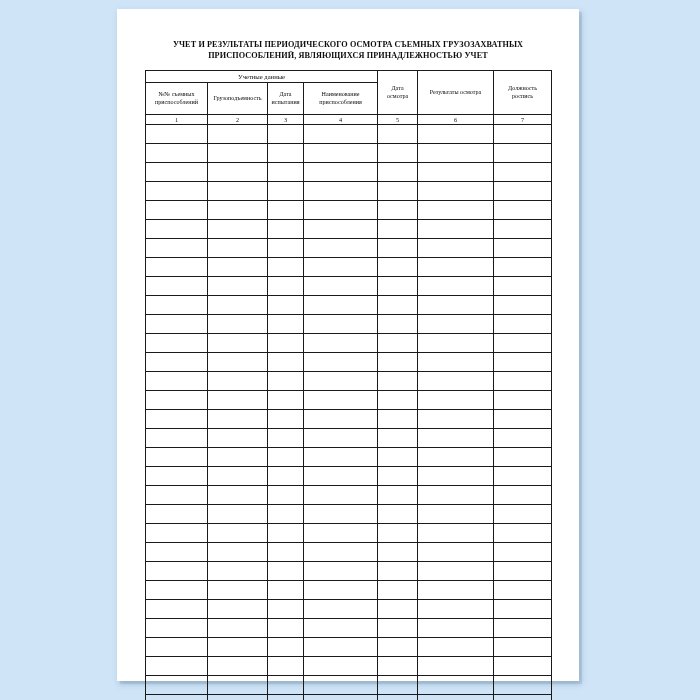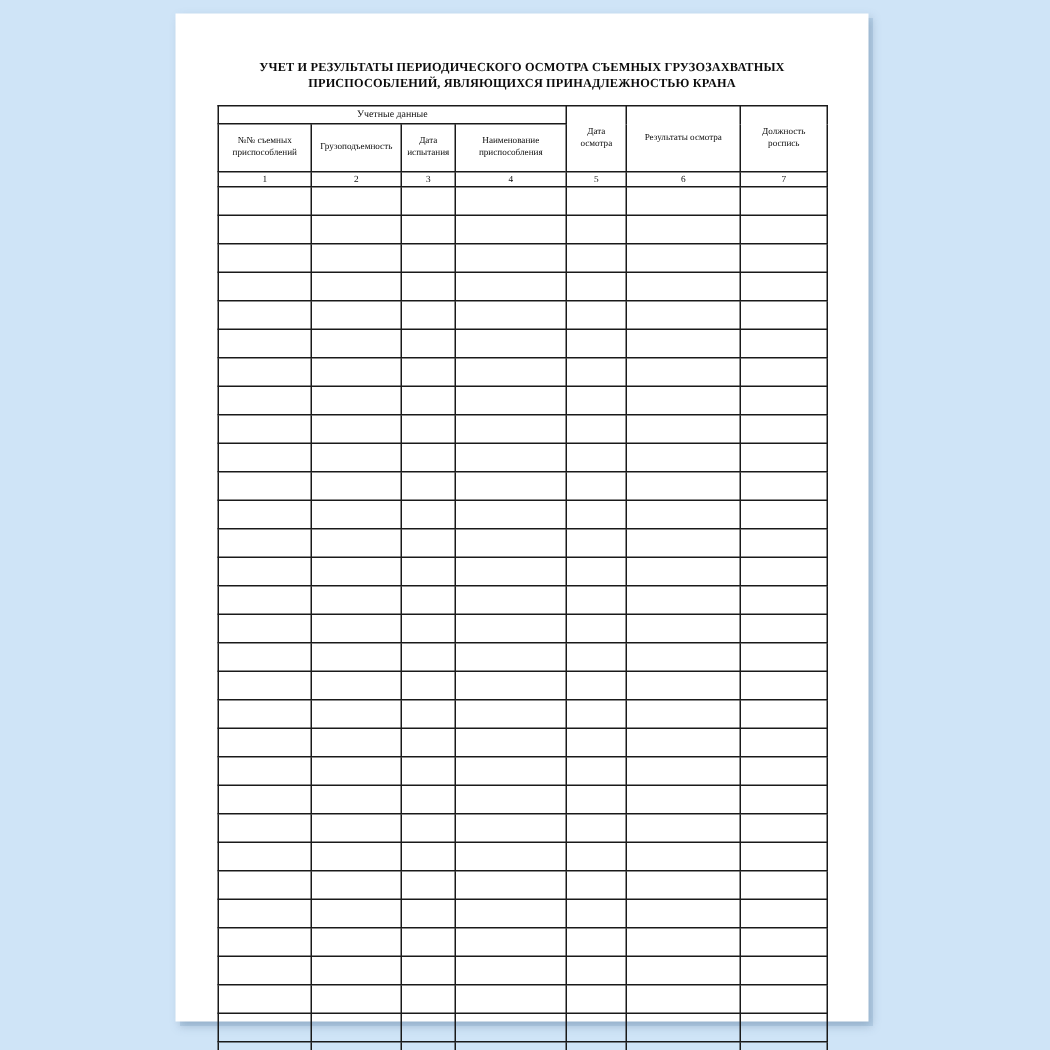--- a/index.html
+++ b/index.html
@@ -98,21 +98,21 @@
 </head>
 <body>
 
 <div id="stage">
   <div class="page-shadow"></div>
   <div class="page">
     <div class="page-inner">
 
       <div class="doc-title">
         <span>УЧЕТ И РЕЗУЛЬТАТЫ ПЕРИОДИЧЕСКОГО ОСМОТРА СЪЕМНЫХ ГРУЗОЗАХВАТНЫХ</span><br>
-        <span>ПРИСПОСОБЛЕНИЙ, ЯВЛЯЮЩИХСЯ ПРИНАДЛЕЖНОСТЬЮ  КРАНА</span>
+        <span>ПРИСПОСОБЛЕНИЙ, ЯВЛЯЮЩИХСЯ ПРИНАДЛЕЖНОСТЬЮ  УЧЕТ</span>
       </div>
 
       <table class="reg">
         <colgroup>
           <col class="c1">
             <col class="c2">
             <col class="c3">
             <col class="c4">
           <col class="c5">
             <col class="c6">

